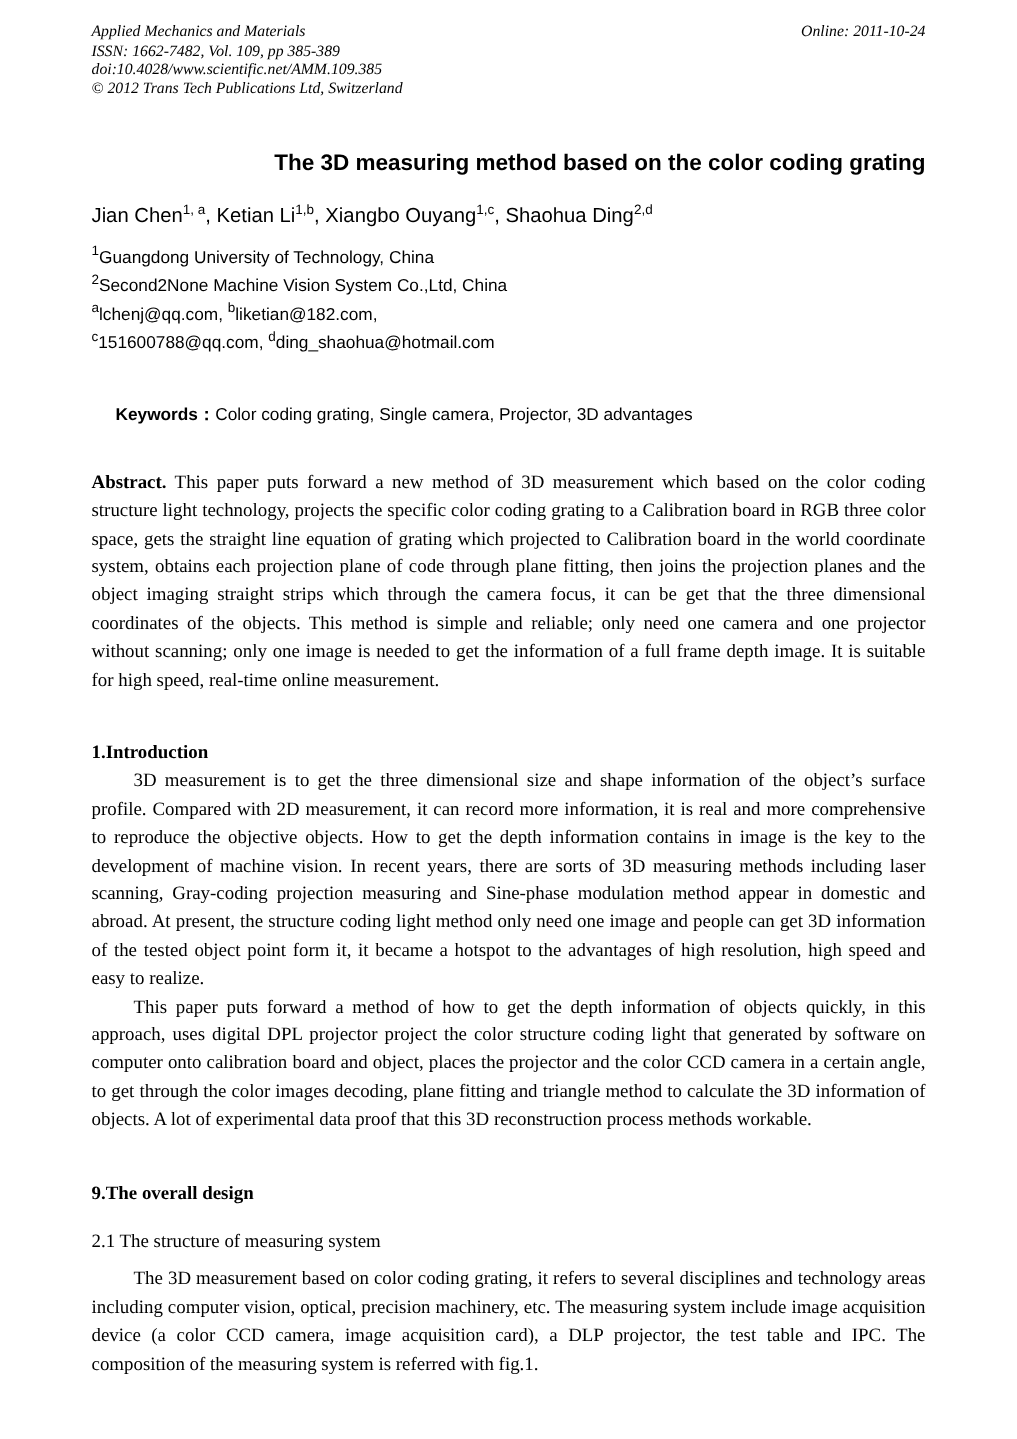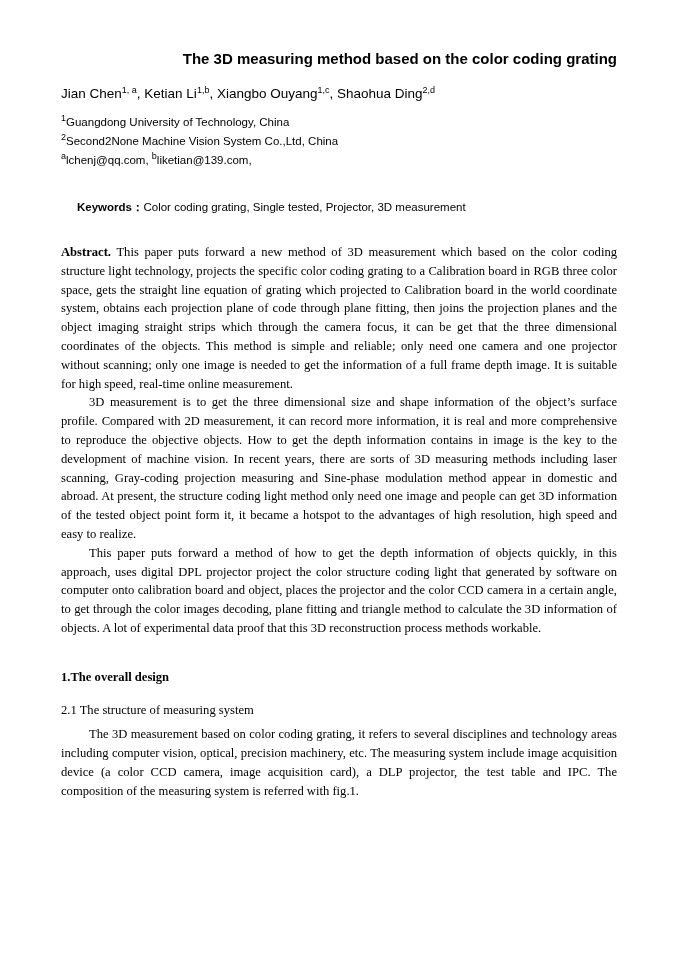--- a/index.html
+++ b/index.html
@@ -85,37 +85,48 @@
     line-height: 18.8px;
   }
   .para { text-indent: 28px; }
   .para-first { margin-top: 6px; }
 </style>
 </head>
 <body>
 
 <div class="page">
 
+  <div class="header">
+    <div class="header-left">
+      <div>Applied Mechanics and Materials</div>
+      <div>ISSN: 1662-7482, Vol. 109, pp 385-389</div>
+      <div>doi:10.4028/www.scientific.net/AMM.109.385</div>
+      <div>© 2012 Trans Tech Publications Ltd, Switzerland</div>
+    </div>
+    <div class="header-right">Online: 2011-10-24</div>
+  </div>
 
   <div class="paper-title">The 3D measuring method based on the color coding grating</div>
 
   <div class="authors-line">
     <span>Jian Chen</span><sup>1, a</sup><span>, </span><span>Ketian Li</span><sup>1,b</sup><span>, </span><span>Xiangbo Ouyang</span><sup>1,c</sup><span>,  </span> <span>Shaohua Ding</span><sup>2,d</sup>
   </div>
 
   <div class="affil"><sup>1</sup><span>Guangdong University of Technology, China</span></div>
   <div class="emails"><sup>2</sup><span>Second2None Machine Vision System Co.,Ltd, China</span></div>
-  <div class="emails"><sup>a</sup><span>lchenj@qq.com, </span><sup>b</sup><span>liketian@139.com,</span></div>
+  <div class="emails"><sup>a</sup><span>lchenj@qq.com, </span><sup>b</sup><span>liketian@182.com,</span></div>
+  <div class="emails"><sup>c</sup><span>151600788@qq.com, </span><sup>d</sup><span>ding_shaohua@hotmail.com</span></div>
 
   <div class="keywords">
-    <span class="kw-label">Keywords：</span><span>Color coding grating, Single tested, Projector, 3D measurement</span>
+    <span class="kw-label">Keywords：</span><span>Color coding grating, Single camera, Projector, 3D advantages</span>
   </div>
 
   <p class="body-text abstract"><span class="lead">Abstract.</span><span> This paper puts forward a new method of 3D measurement which based on the color coding structure light technology, projects the specific color coding grating to a Calibration board in RGB three color space, gets the straight line equation of grating which projected to Calibration board in the world coordinate system, obtains each projection plane of code through plane fitting, then joins the projection planes and the object imaging straight strips which through the camera focus, it can be get that the three dimensional coordinates of the objects. This method is simple and reliable; only need one camera and one projector without scanning; only one image is needed to get the information of a full frame depth image. It is suitable for high speed, real-time online measurement.</span></p>
 
+  <div class="section-heading">1.Introduction</div>
   <p class="body-text para">3D measurement is to get the three dimensional size and shape information of the object’s surface profile. Compared with 2D measurement, it can record more information, it is real and more comprehensive to reproduce the objective objects. How to get the depth information contains in image is the key to the development of machine vision. In recent years, there are sorts of 3D measuring methods including laser scanning, Gray-coding projection measuring and Sine-phase modulation method appear in domestic and abroad. At present, the structure coding light method only need one image and people can get 3D information of the tested object point form it, it became a hotspot to the advantages of high resolution, high speed and easy to realize.</p>
   <p class="body-text para">This paper puts forward a method of how to get the depth information of objects quickly, in this approach, uses digital DPL projector project the color structure coding light that generated by software on computer onto calibration board and object, places the projector and the color CCD camera in a certain angle, to get through the color images decoding, plane fitting and triangle method to calculate the 3D information of objects. A lot of experimental data proof that this 3D reconstruction process methods workable.</p>
 
-  <div class="section-heading">1.The overall design</div>
+  <div class="section-heading">9.The overall design</div>
   <div class="sub-heading">2.1 The structure of measuring system</div>
   <p class="body-text para para-first">The 3D measurement based on color coding grating, it refers to several disciplines and technology areas including computer vision, optical, precision machinery, etc. The measuring system include image acquisition device (a color CCD camera, image acquisition card), a DLP projector, the test table and IPC. The composition of the measuring system is referred with fig.1.</p>
 
 </div>
 
 </body></html>

